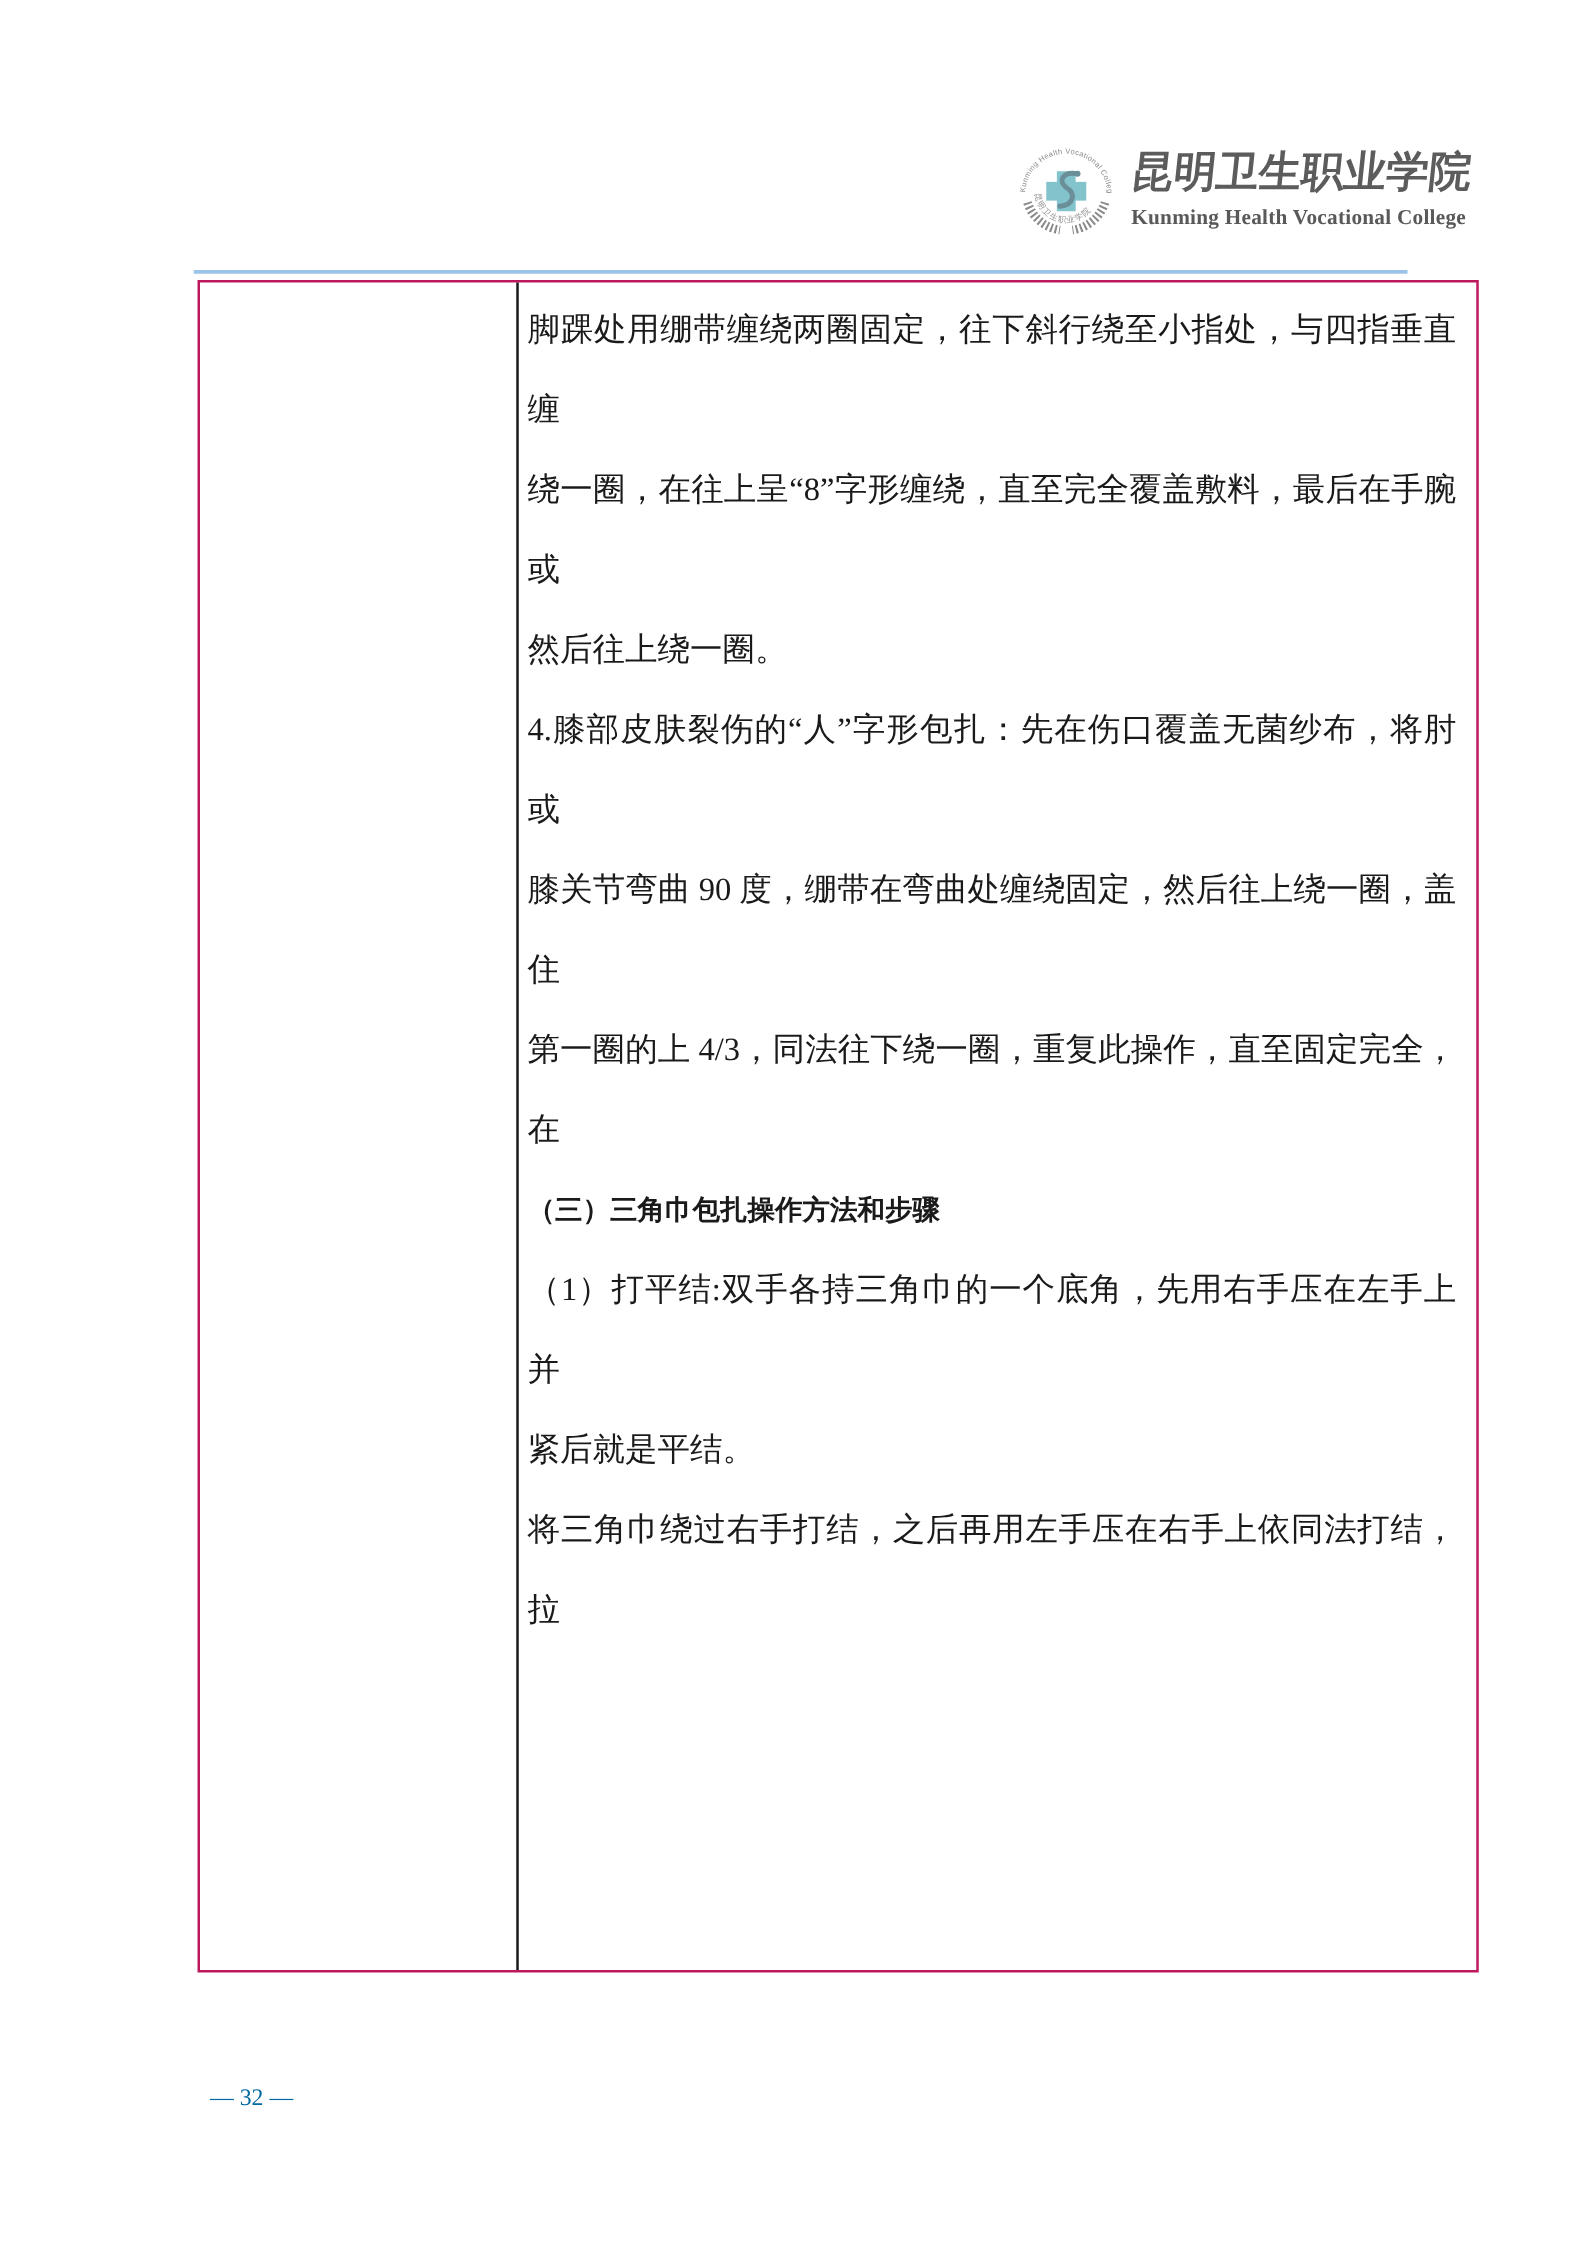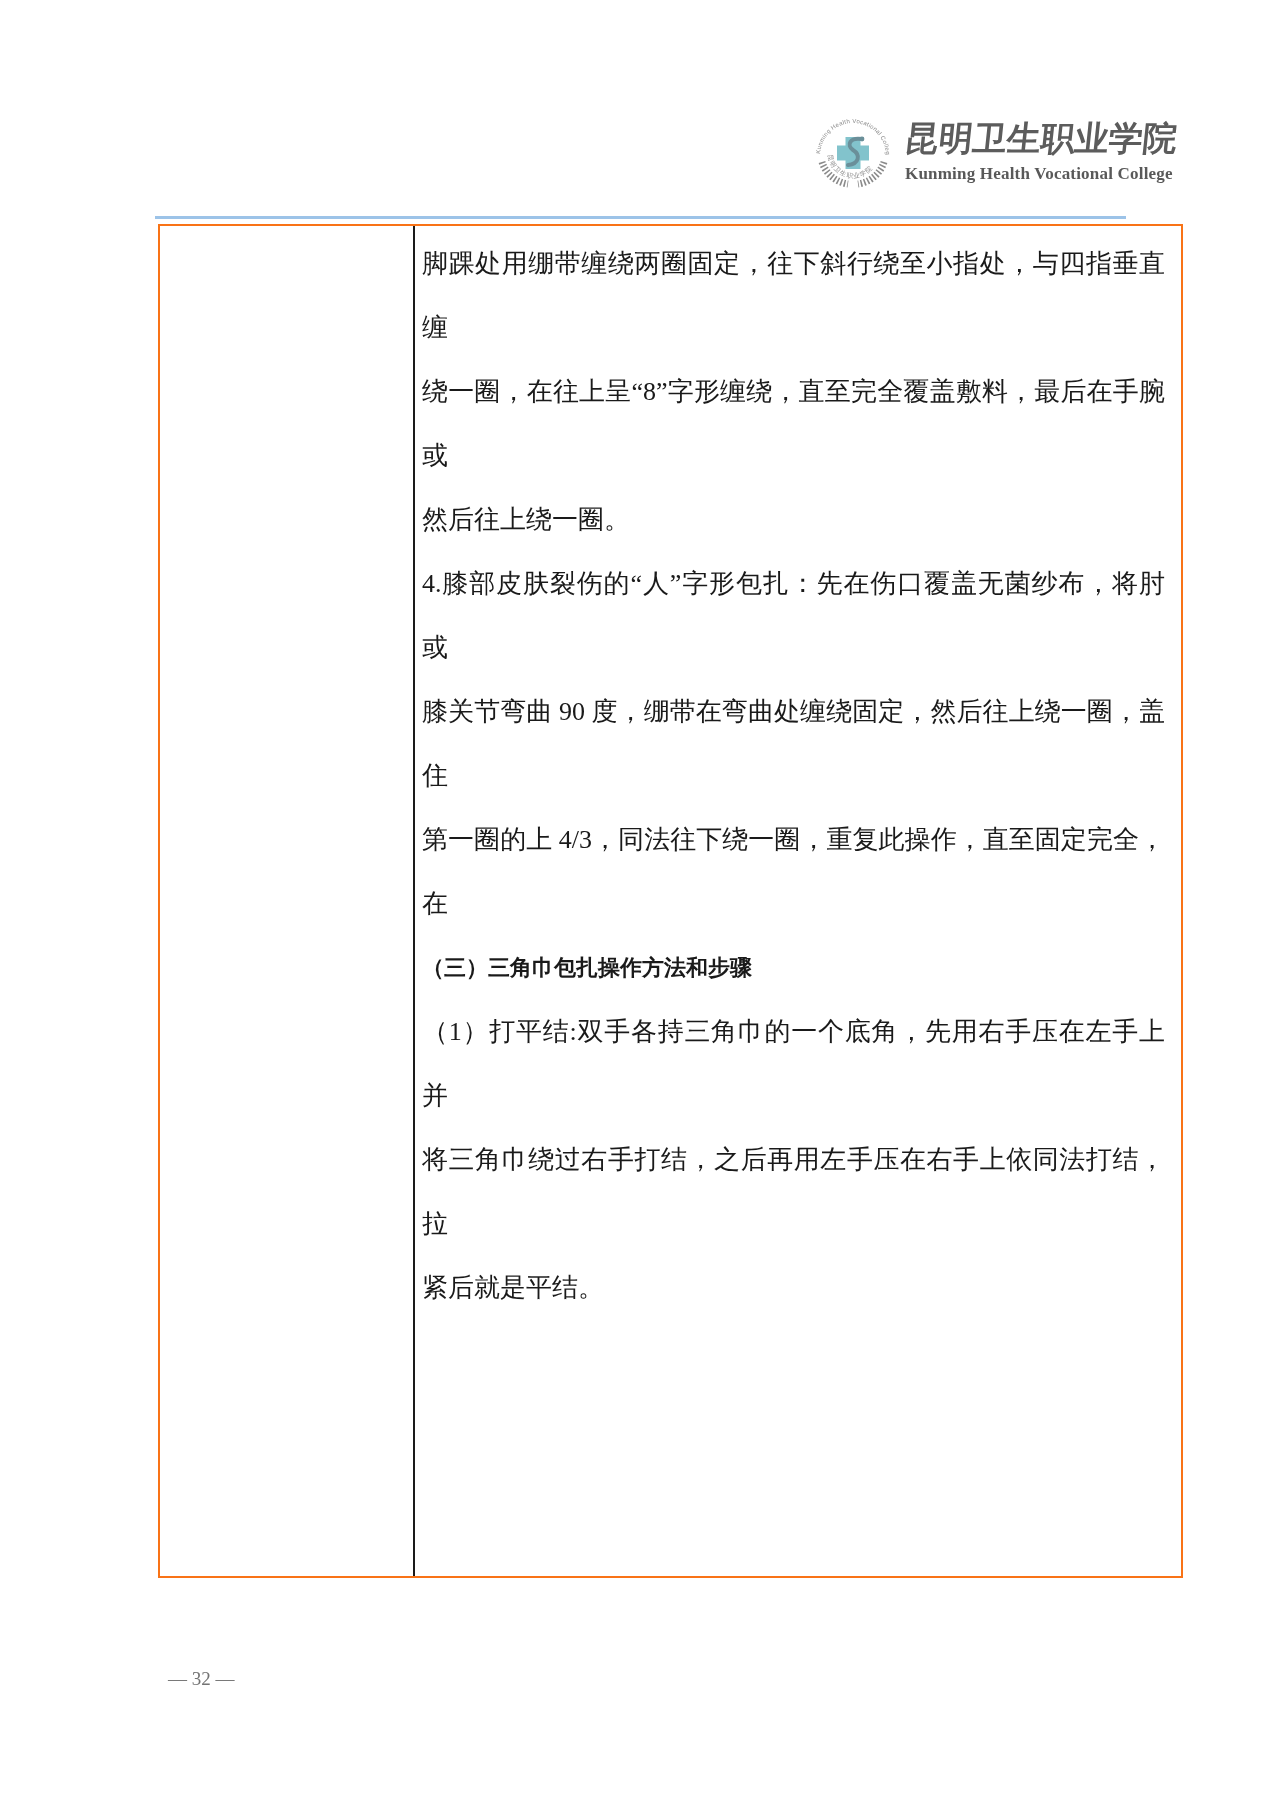--- a/index.html
+++ b/index.html
@@ -27,21 +27,21 @@
     font-family:"Liberation Serif","DejaVu Serif",serif;
   }
   .header-rule{
     position:absolute;left:155px;top:216px;width:971px;height:3px;
     background:#9cc3e8;
   }
 
   
   .doc-table{
     position:absolute;left:158px;top:224px;width:1025px;height:1354px;
-    border:2px solid #f97316;
+    border:2px solid #be185d;
     box-sizing:border-box;
     display:flex;
   }
   .cell-left{
     width:255px;flex:0 0 255px;
     border-right:2px solid #1a1a1a;
     box-sizing:border-box;
   }
   .cell-right{
     flex:1 1 auto;
@@ -63,21 +63,21 @@
   }
   .line.heading{
     font-weight:bold;
     font-family:"Liberation Sans","DejaVu Sans",sans-serif;
     font-size:22px;
   }
 
   
   .page-num{
     position:absolute;left:168px;top:1668px;
-    font-size:19px;color:#737373;
+    font-size:19px;color:#0369a1;
     font-family:"Liberation Serif","DejaVu Serif",serif;
   }
 </style>
 </head>
 <body>
 
 <div class="page">
 
   <div class="seal">
     <svg width="82" height="82" viewBox="0 0 82 82">
@@ -117,20 +117,20 @@
     <div class="cell-left"></div>
     <div class="cell-right">
         <div class="line justify">脚踝处用绷带缠绕两圈固定，往下斜行绕至小指处，与四指垂直缠</div>
         <div class="line justify">绕一圈，在往上呈“8”字形缠绕，直至完全覆盖敷料，最后在手腕或</div>
         <div class="line">然后往上绕一圈。</div>
         <div class="line justify">4.膝部皮肤裂伤的“人”字形包扎：先在伤口覆盖无菌纱布，将肘或</div>
         <div class="line justify">膝关节弯曲 90 度，绷带在弯曲处缠绕固定，然后往上绕一圈，盖住</div>
         <div class="line justify">第一圈的上 4/3，同法往下绕一圈，重复此操作，直至固定完全，在</div>
         <div class="line heading">（三）三角巾包扎操作方法和步骤</div>
         <div class="line justify">（1）打平结:双手各持三角巾的一个底角，先用右手压在左手上并</div>
+        <div class="line">紧后就是平结。</div>
         <div class="line justify">将三角巾绕过右手打结，之后再用左手压在右手上依同法打结，拉</div>
-        <div class="line">紧后就是平结。</div>
       </div>
   </div>
 
   <div class="page-num">— 32 —</div>
 
 </div>
 
 </body></html>

